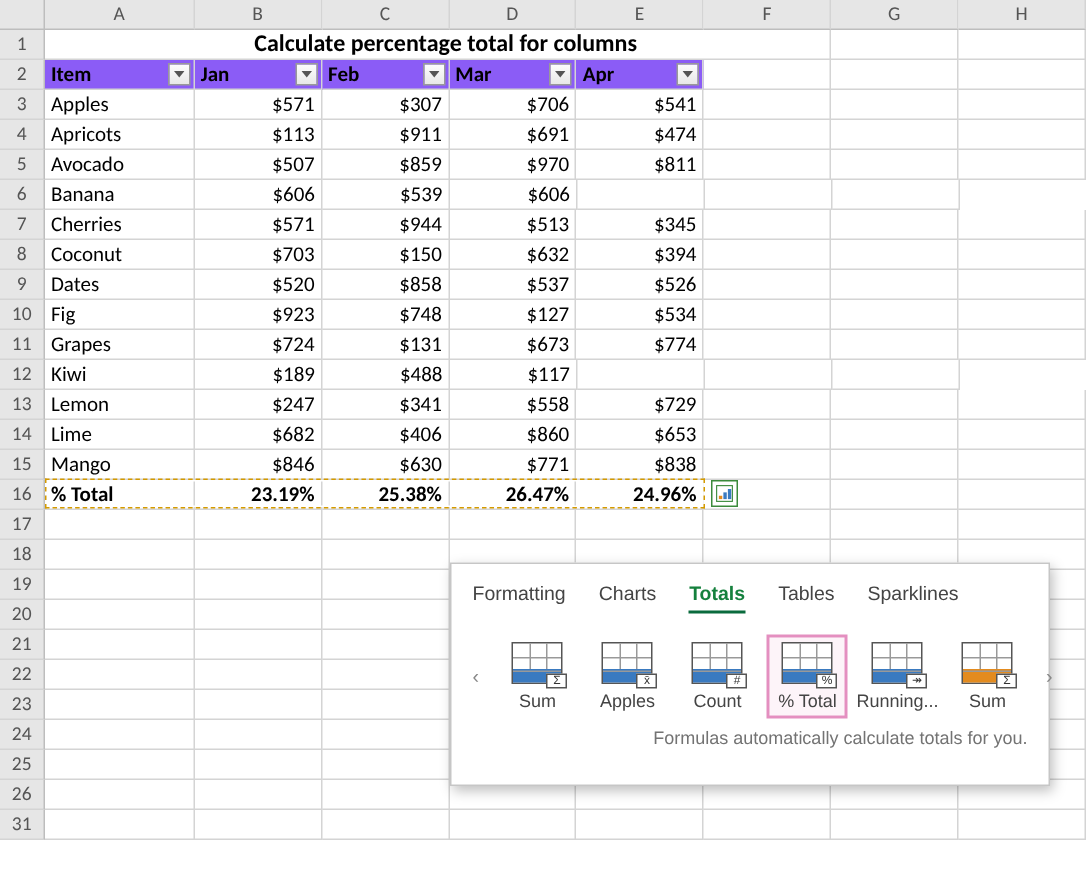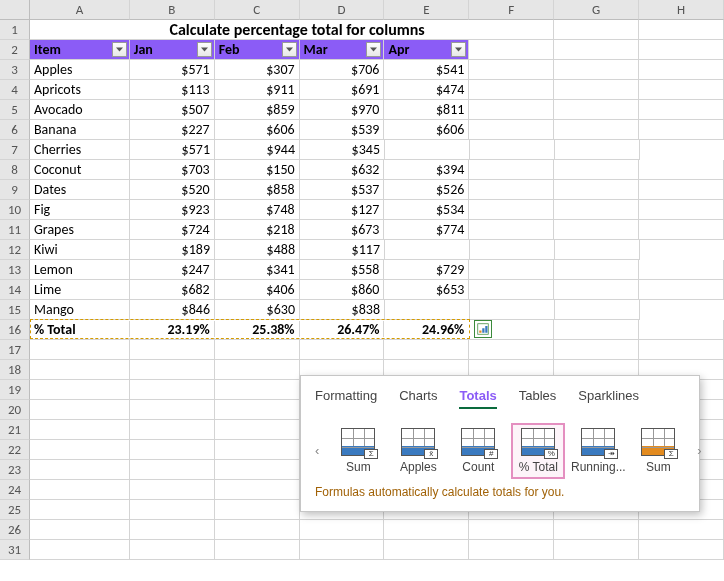--- a/index.html
+++ b/index.html
@@ -107,28 +107,28 @@
   .qa-btn svg { width: 12px; height: 12px; }
   
   .qa {
     position: absolute;
     left: 300px;
     top: 375px;
     width: 400px;
     background: #fff;
     border: 1px solid #c6c6c6;
     box-shadow: 2px 3px 8px rgba(0,0,0,0.25);
-    padding: 10px 14px 12px 14px;
+    padding: 10px 14px 24px 14px;
     font-family: "Segoe UI", Arial, sans-serif;
     font-size: 13px;
     color: #444;
   }
   .qa-tabs { display: flex; gap: 22px; margin-bottom: 4px; }
   .qa-tab { padding: 2px 0 4px 0; cursor: pointer; color: #444; }
-  .qa-tab.active { color: #8b5cf6; font-weight: 600; border-bottom: 2px solid #0a6b3d; }
+  .qa-tab.active { color: #15803d; font-weight: 600; border-bottom: 2px solid #0a6b3d; }
   .qa-items { display: flex; align-items: flex-start; gap: 14px; margin: 16px 0 8px 0; position: relative; }
   .qa-arrow {
     width: 10px; height: 50px; display:flex; align-items:center; justify-content:center; color:#888; cursor:pointer;
   }
   .qa-item {
     width: 50px;
     display: flex;
     flex-direction: column;
     align-items: center;
     gap: 4px;
@@ -137,21 +137,21 @@
     font-size: 12px;
     color: #444;
   }
   .qa-item.selected {
     outline: 2px solid #e48fc0;
     background: #fdf4f9;
   }
   .qa-item .icn {
     width: 34px; height: 28px; position: relative;
   }
-  .qa-hint { font-size: 12px; color: #a16207; margin-top: 8px; }
+  .qa-hint { font-size: 12px; color: #737373; margin-top: 8px; text-align: right; }
   .miniTable {
     width: 34px; height: 28px; border: 1px solid #555; position: relative; background: #fff;
   }
   .miniTable::before {
     content:""; position:absolute; left:0; right:0; top:9px; border-top:1px solid #999;
   }
   .miniTable::after {
     content:""; position:absolute; left:0; right:0; top:18px; border-top:1px solid #999;
   }
   .miniTable .v1, .miniTable .v2, .miniTable .v3 {
@@ -268,33 +268,33 @@
         <div class="cell wC num">$859</div>
         <div class="cell wD num">$970</div>
         <div class="cell wE num">$811</div>
         <div class="cell wF"></div>
         <div class="cell wG"></div>
         <div class="cell wH"></div>
       </div>
       <div class="row">
         <div class="cell rowhdr">6</div>
         <div class="cell wA">Banana</div>
-        <div class="cell wB num">$227</div>
         <div class="cell wC num">$606</div>
         <div class="cell wD num">$539</div>
         <div class="cell wE num">$606</div>
         <div class="cell wF"></div>
         <div class="cell wG"></div>
         <div class="cell wH"></div>
       </div>
       <div class="row">
         <div class="cell rowhdr">7</div>
         <div class="cell wA">Cherries</div>
         <div class="cell wB num">$571</div>
         <div class="cell wC num">$944</div>
+        <div class="cell wD num">$513</div>
         <div class="cell wE num">$345</div>
         <div class="cell wF"></div>
         <div class="cell wG"></div>
         <div class="cell wH"></div>
       </div>
       <div class="row">
         <div class="cell rowhdr">8</div>
         <div class="cell wA">Coconut</div>
         <div class="cell wB num">$703</div>
         <div class="cell wC num">$150</div>
@@ -323,21 +323,21 @@
         <div class="cell wD num">$127</div>
         <div class="cell wE num">$534</div>
         <div class="cell wF"></div>
         <div class="cell wG"></div>
         <div class="cell wH"></div>
       </div>
       <div class="row">
         <div class="cell rowhdr">11</div>
         <div class="cell wA">Grapes</div>
         <div class="cell wB num">$724</div>
-        <div class="cell wC num">$218</div>
+        <div class="cell wC num">$131</div>
         <div class="cell wD num">$673</div>
         <div class="cell wE num">$774</div>
         <div class="cell wF"></div>
         <div class="cell wG"></div>
         <div class="cell wH"></div>
       </div>
       <div class="row">
         <div class="cell rowhdr">12</div>
         <div class="cell wA">Kiwi</div>
         <div class="cell wB num">$189</div>
@@ -367,20 +367,21 @@
         <div class="cell wE num">$653</div>
         <div class="cell wF"></div>
         <div class="cell wG"></div>
         <div class="cell wH"></div>
       </div>
       <div class="row">
         <div class="cell rowhdr">15</div>
         <div class="cell wA">Mango</div>
         <div class="cell wB num">$846</div>
         <div class="cell wC num">$630</div>
+        <div class="cell wD num">$771</div>
         <div class="cell wE num">$838</div>
         <div class="cell wF"></div>
         <div class="cell wG"></div>
         <div class="cell wH"></div>
       </div>
     </div>
 
   <div class="row">
     <div class="cell rowhdr">16</div>
     <div class="cell wA bold">% Total</div>

